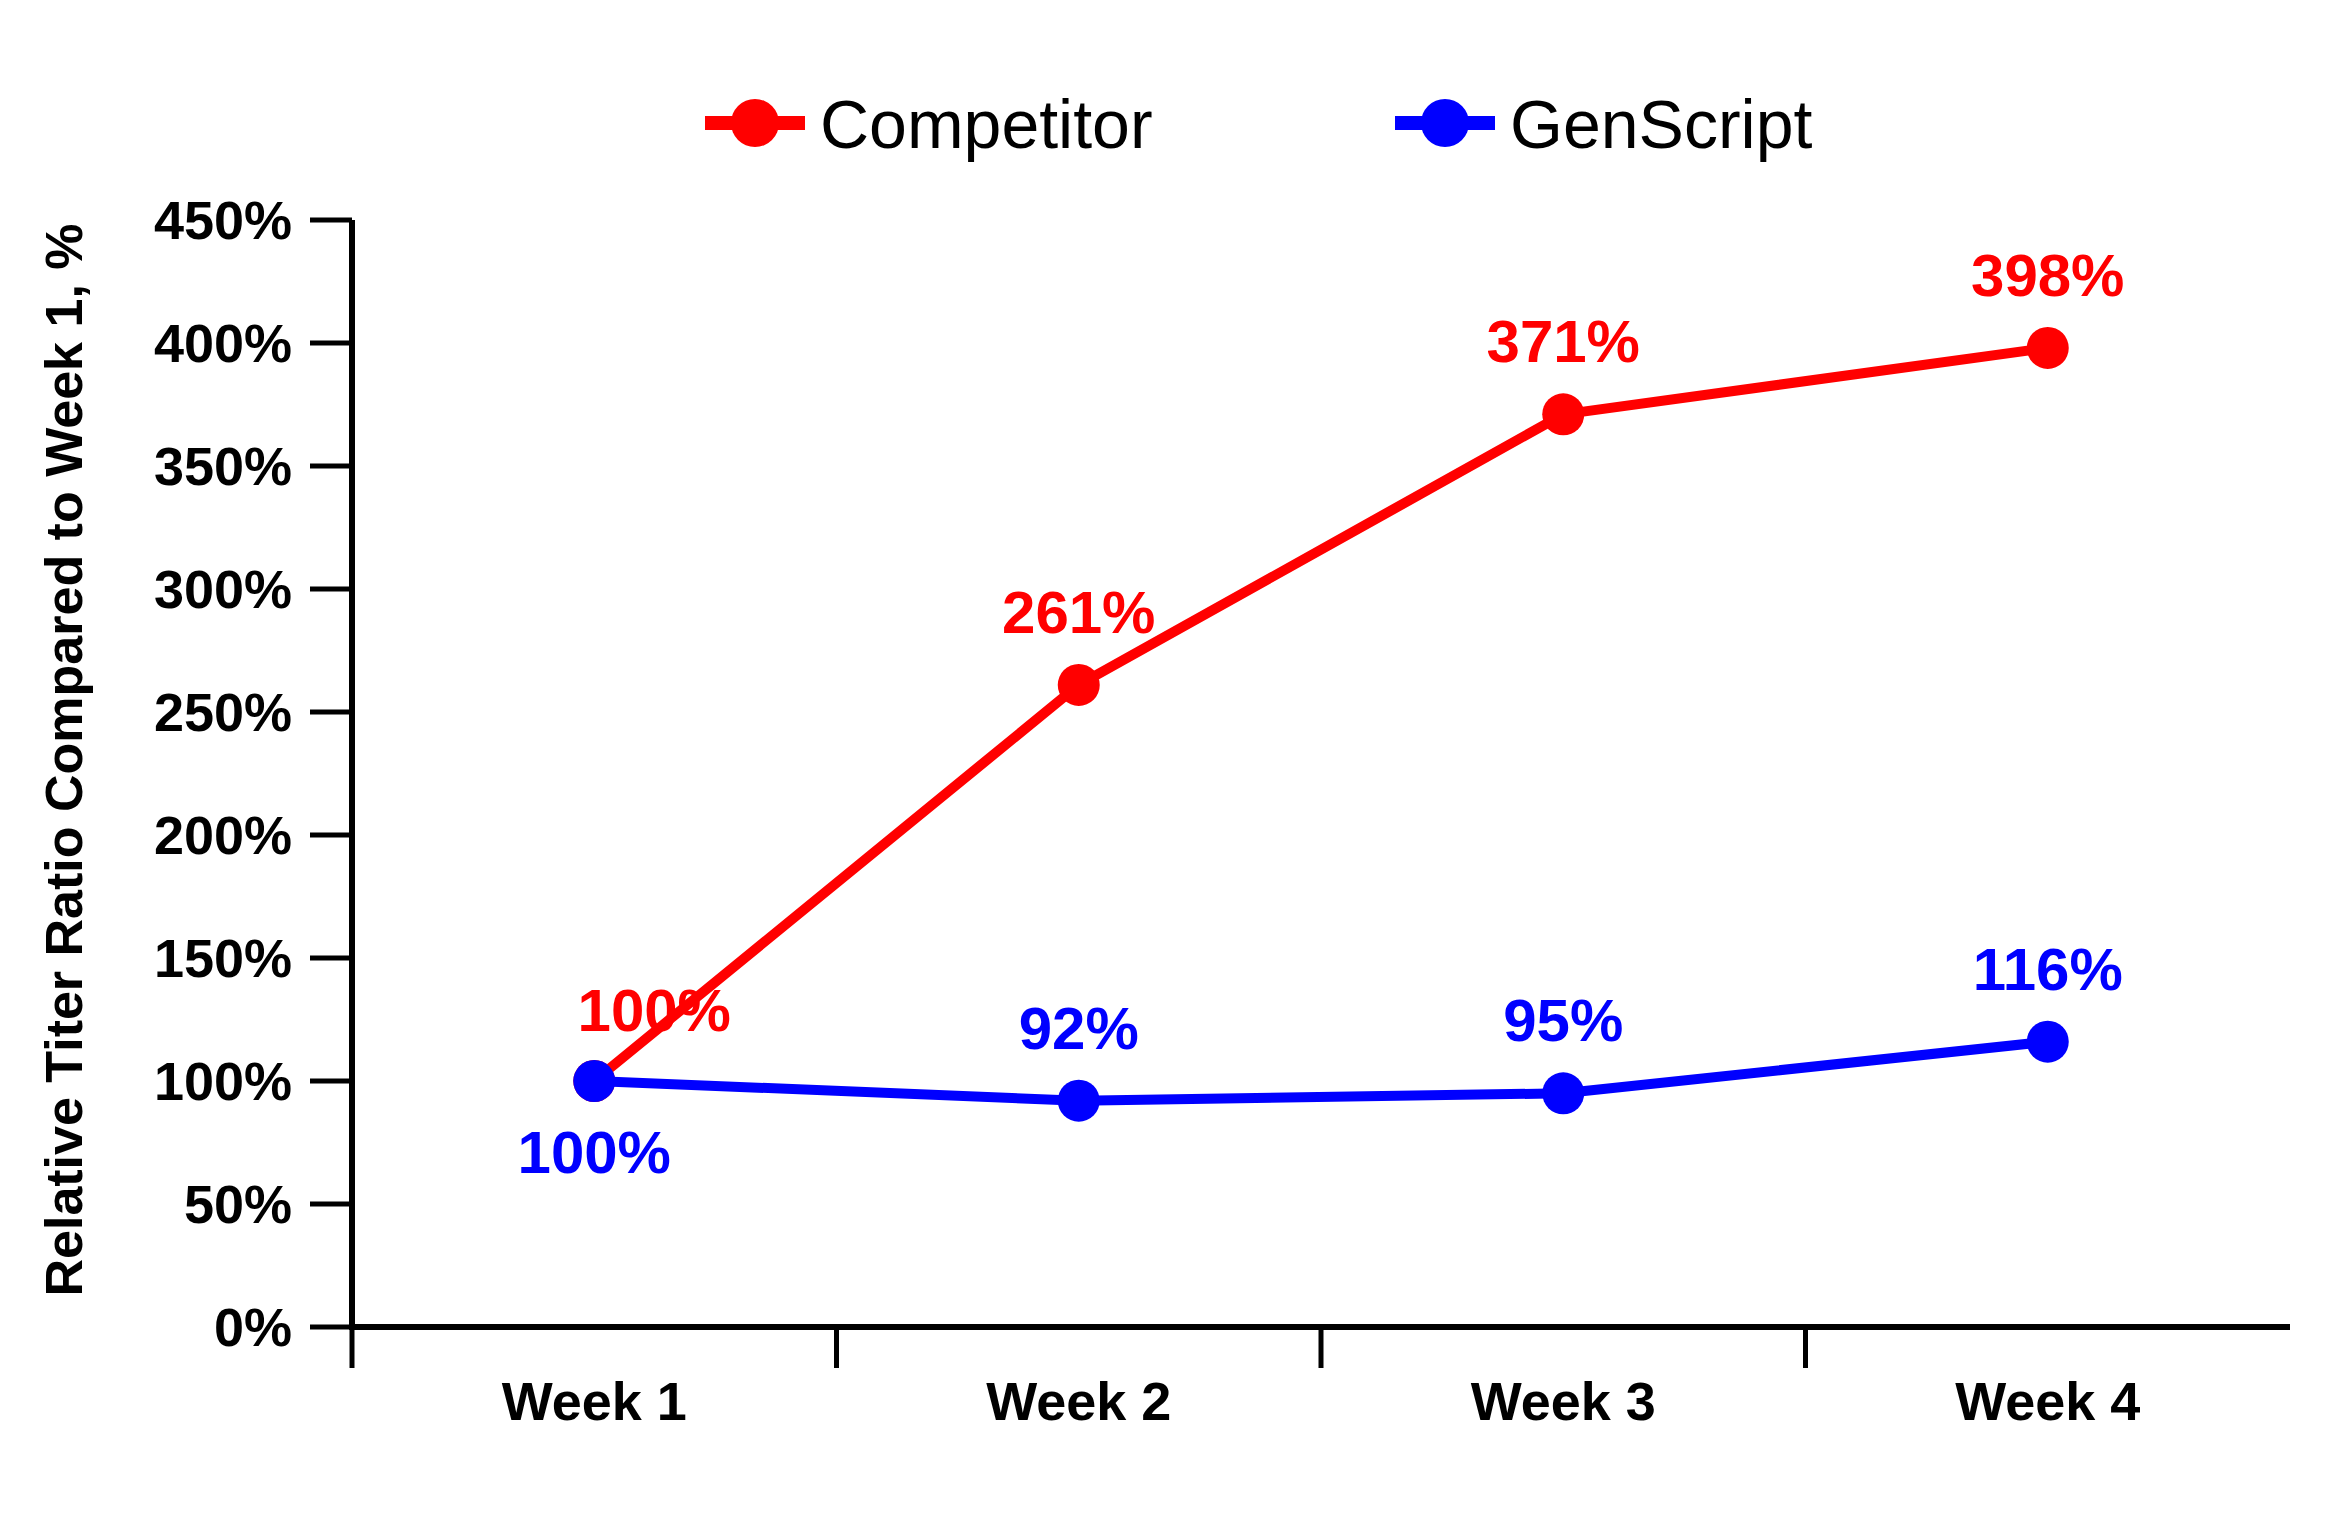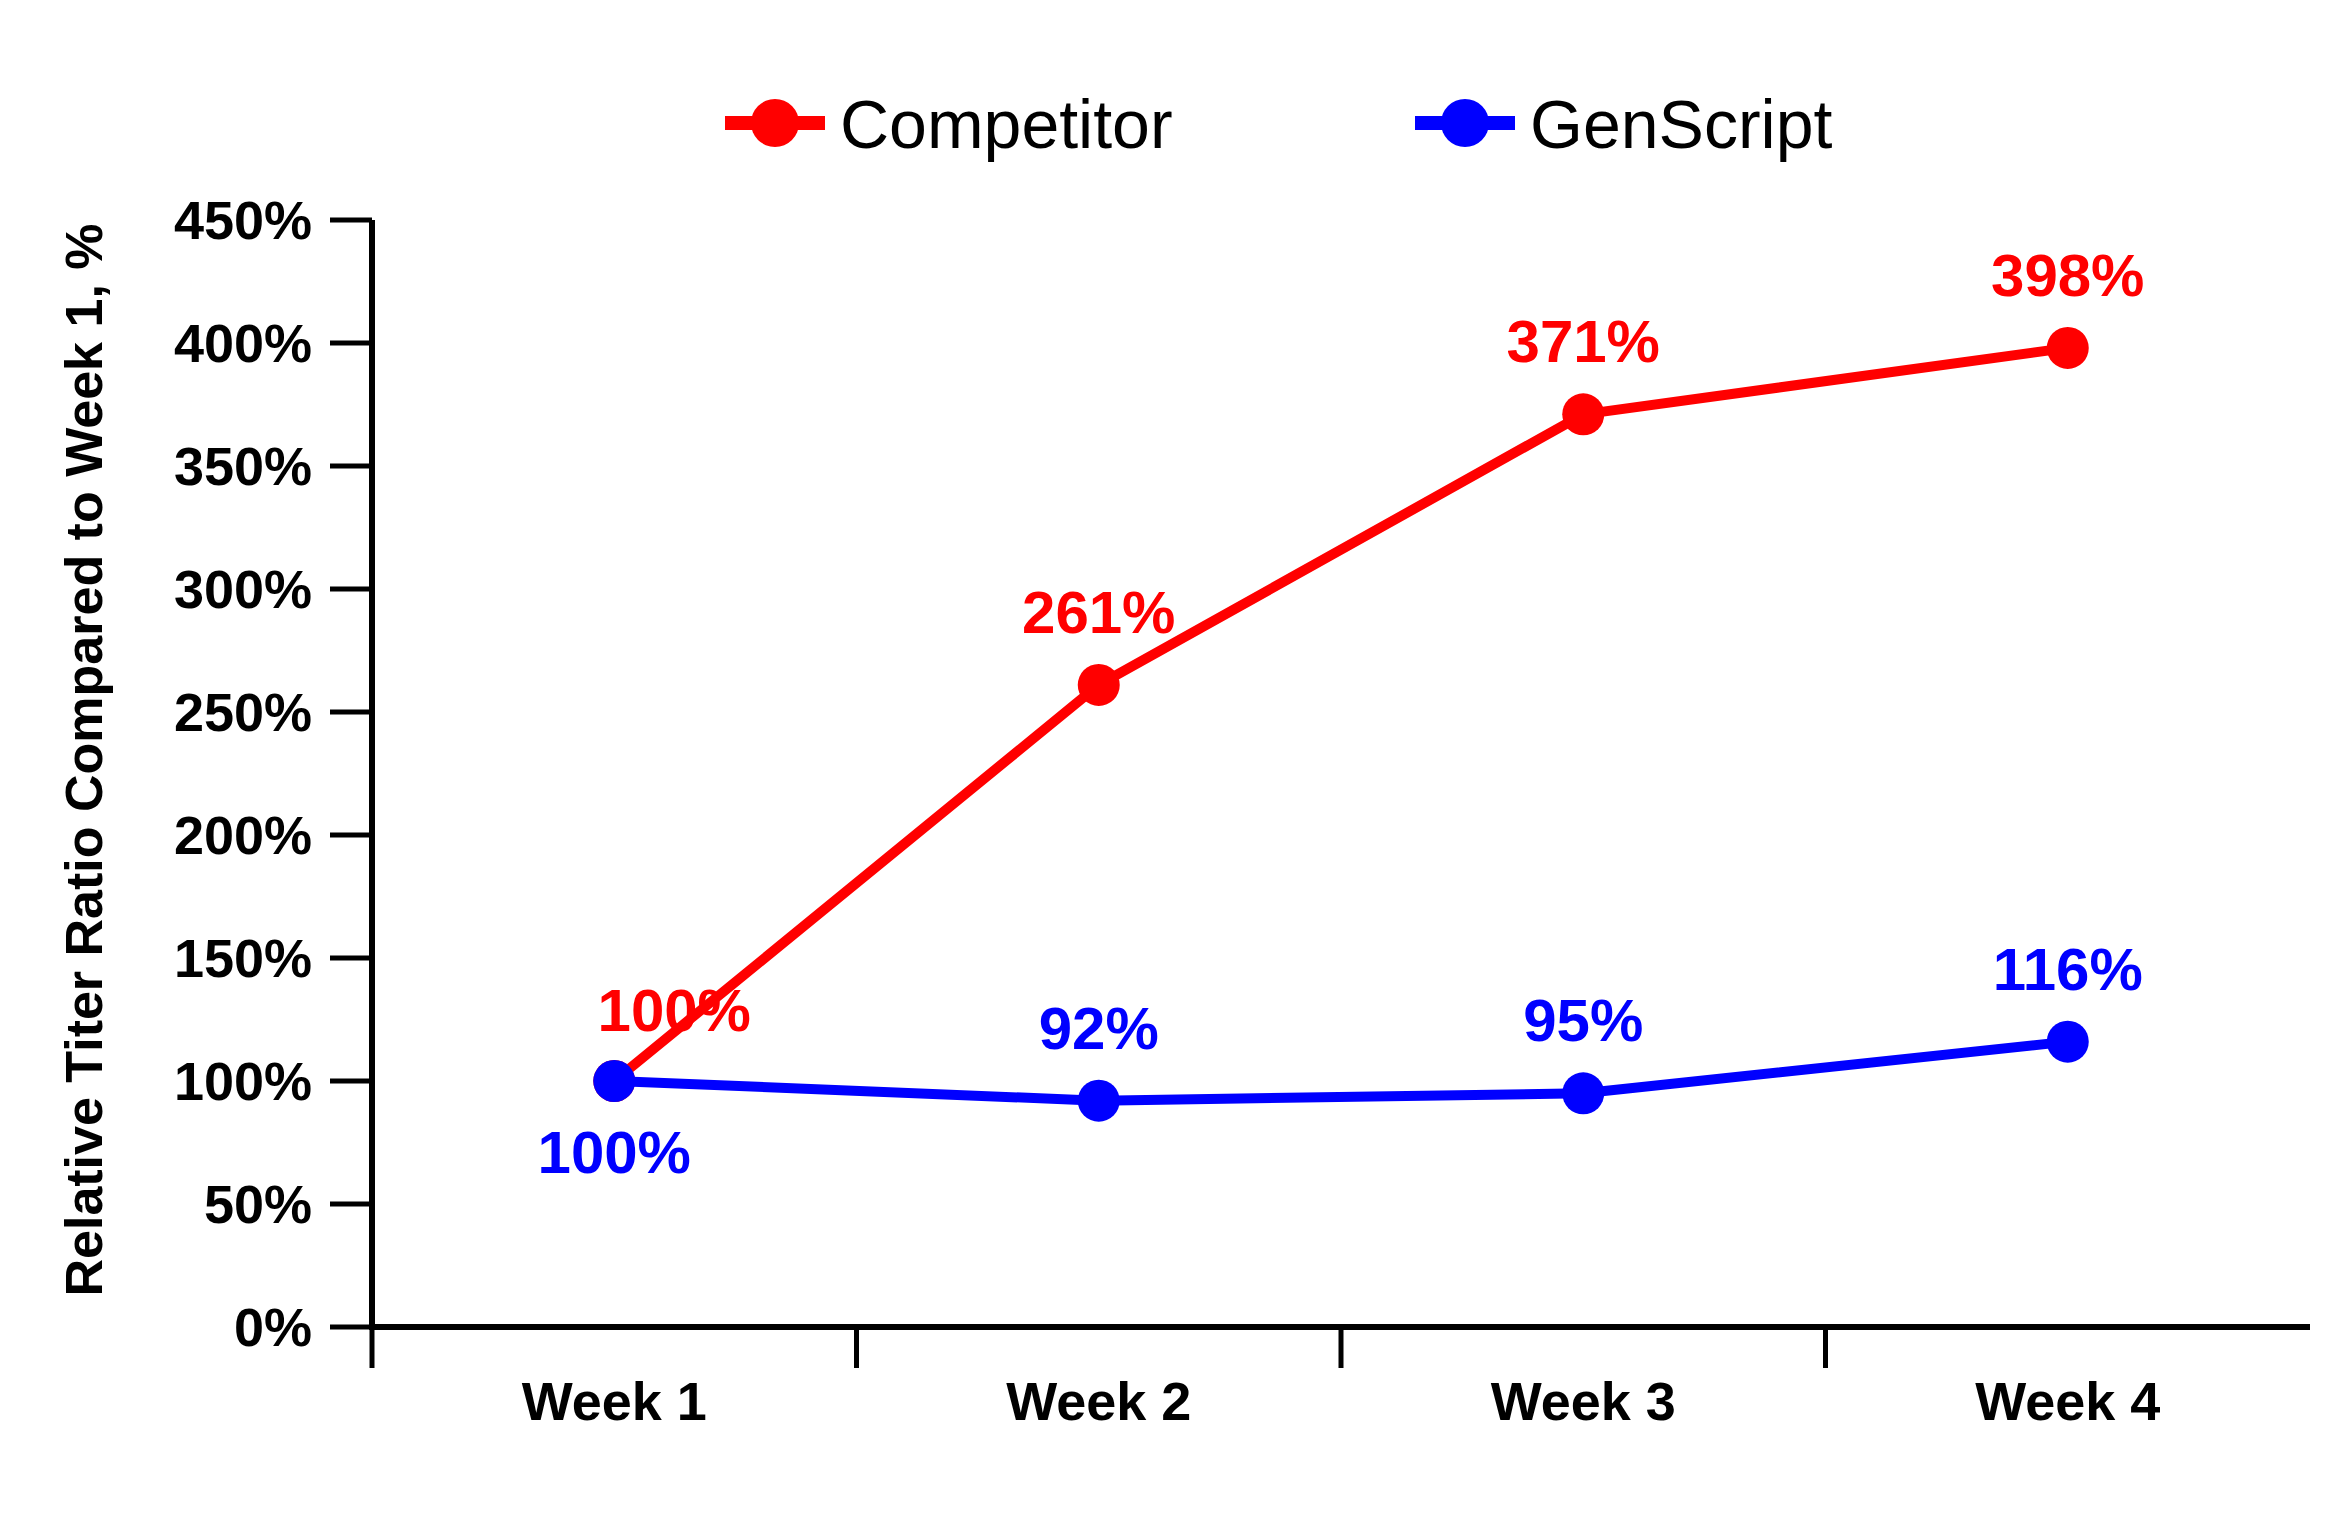--- a/index.html
+++ b/index.html
@@ -11,21 +11,20 @@
     width: 2351px;
     height: 1525px;
     font-family: "Liberation Sans", sans-serif;
     overflow: hidden;
   }
   #chart-root {
     position: relative;
     width: 2276px;
     height: 1525px;
     background: #fef9c3;
-    margin-left: 20px;
   }
   svg.chart-svg {
     display: block;
     width: 2351px;
     height: 1525px;
   }
   .legend-label {
     font-family: "Liberation Sans", sans-serif;
     font-size: 68px;
     font-weight: 400;

